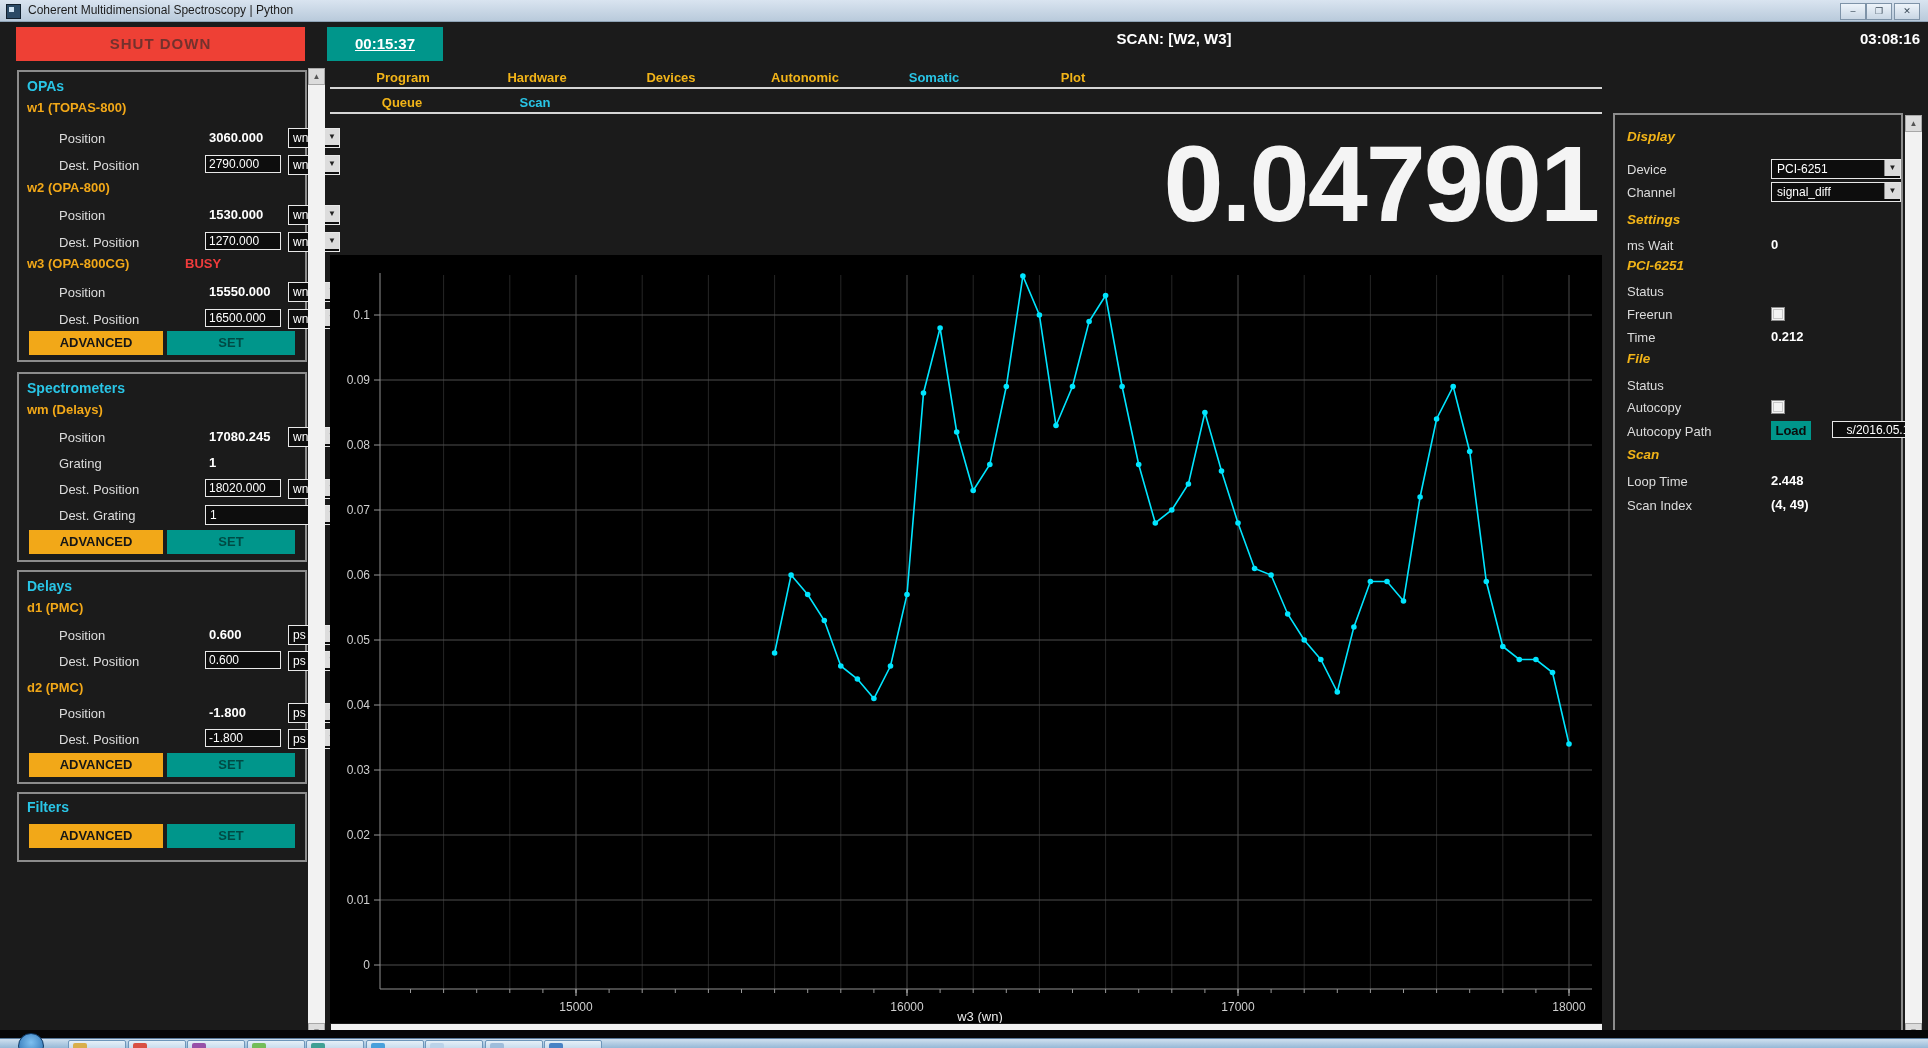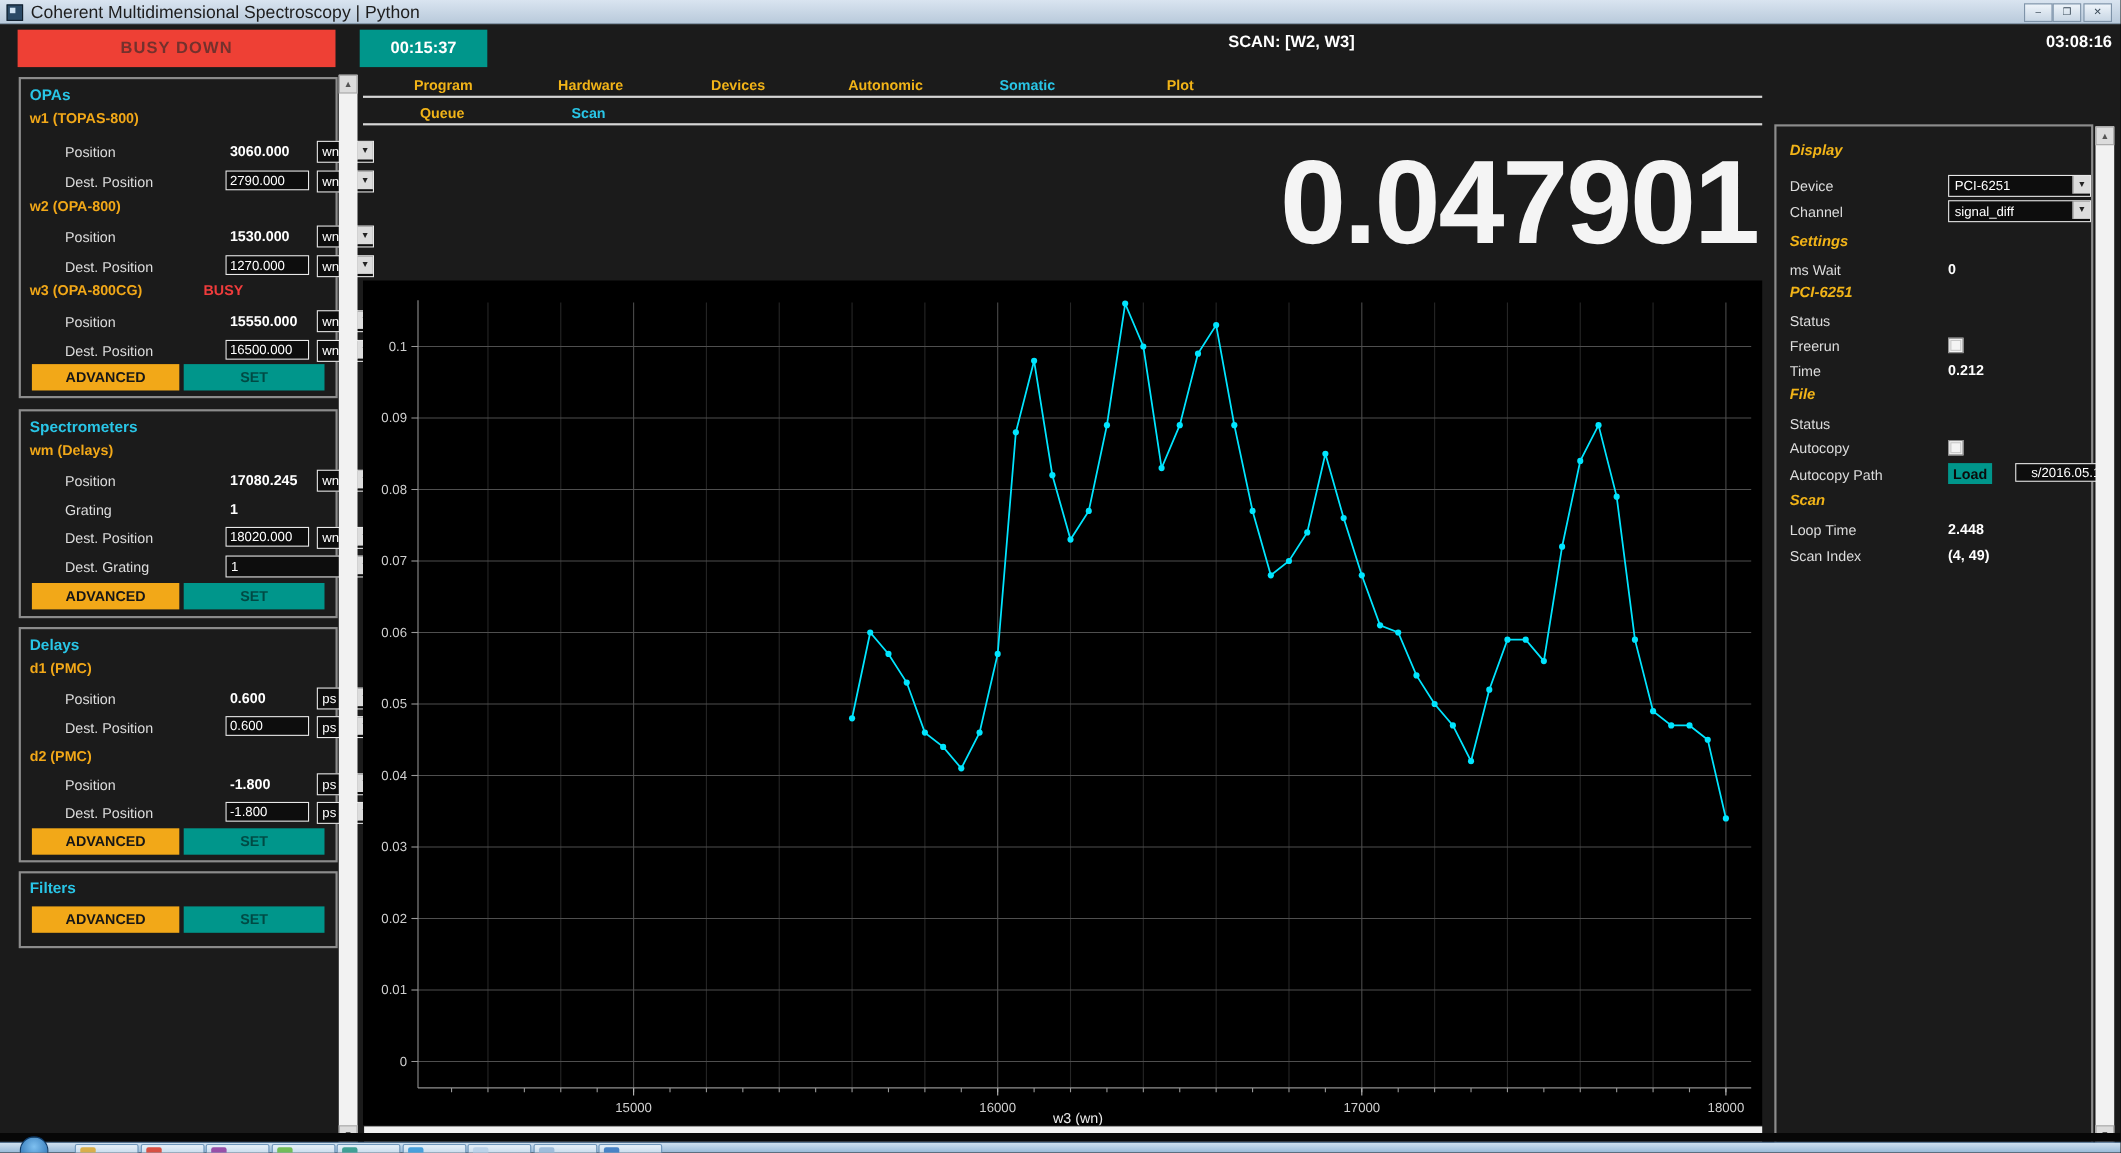--- a/index.html
+++ b/index.html
@@ -4,28 +4,28 @@
 <style>
   html,body{margin:0;padding:0;background:#000;}
   .screen{position:relative;width:1928px;height:1048px;background:#1b1b1b;overflow:hidden;
           font-family:"Liberation Sans",sans-serif;color:#e8e8e8;}
   
   .titlebar{position:absolute;left:0;top:0;width:1928px;height:21px;
             background:linear-gradient(#d9e4f0,#b9cadb);border-bottom:1px solid #8fa3b6;}
   .titlebar .appicon{position:absolute;left:6px;top:4px;width:13px;height:13px;background:#2b4a66;
             border:1px solid #12202e;}
   .titlebar .appicon::after{content:"";position:absolute;left:2px;top:2px;width:5px;height:5px;background:#cfe2f2;}
-  .titlebar .ttext{position:absolute;left:28px;top:3px;font-size:16px;color:#1d1d1d;}
+  .titlebar .ttext{position:absolute;left:28px;top:3px;font-size:12px;color:#1d1d1d;}
   .winbtn{position:absolute;top:3px;height:15px;width:24px;background:linear-gradient(#eef4fa,#c8d6e4);
           border:1px solid #7e93a8;font-size:9px;color:#3a4a58;text-align:center;line-height:14px;}
   
   .btn-shutdown{position:absolute;left:16px;top:27px;width:289px;height:34px;background:#ee4035;
       color:rgba(40,40,40,.62);font-weight:bold;font-size:15px;text-align:center;line-height:34px;letter-spacing:1px;}
   .btn-timer{position:absolute;left:327px;top:27px;width:116px;height:34px;background:#00968b;
-      color:#fff;font-weight:bold;font-size:15px;text-align:center;line-height:34px;}
+      color:#fff;font-weight:bold;font-size:15px;text-align:center;line-height:34px;text-decoration:underline;}
   .scan-title{position:absolute;left:1174px;top:30px;transform:translateX(-50%);
       font-weight:bold;font-size:15px;color:#fff;}
   .clock{position:absolute;right:8px;top:30px;font-weight:bold;font-size:15px;color:#fff;}
   
   .gbox{position:absolute;left:17px;width:286px;background:#1b1b1b;border:2px solid #8c8c8c;}
   .gbox .hdr{position:absolute;left:8px;font-size:14px;font-weight:bold;color:#29c5e6;}
   .gbox .mname{position:absolute;left:8px;font-size:13px;font-weight:bold;color:#f2a818;}
   .busy{position:absolute;left:150px;font-size:13px;font-weight:bold;color:#f03c3c;padding-left:16px;}
   .row{position:absolute;left:8px;width:276px;height:20px;margin-left:32px;}
   .lbl{position:absolute;left:0;top:3px;font-size:13px;color:#dcdcdc;}
@@ -87,21 +87,21 @@
 <div class="screen">
 
   <div class="titlebar">
     <span class="appicon"></span>
     <span class="ttext">Coherent Multidimensional Spectroscopy | Python</span>
     <span class="winbtn" style="right:62px">–</span>
     <span class="winbtn" style="right:36px">❐</span>
     <span class="winbtn" style="right:8px">✕</span>
   </div>
 
-  <div class="btn-shutdown">BUSY DOWN</div>
+  <div class="btn-shutdown">SHUT DOWN</div>
   <div class="btn-timer">00:15:37</div>
   <div class="scan-title">SCAN: [W2, W3]</div>
   <div class="clock">03:08:16</div>
 
   <div class="gbox" style="top:70px;height:288px">
     <div class="hdr" style="top:6px">OPAs</div>
     <div class="mname" style="top:28px">w1 (TOPAS-800)</div>
     <div class="row" style="top:56px">
       <span class="lbl">Position</span>
       <span class="val">3060.000</span>

